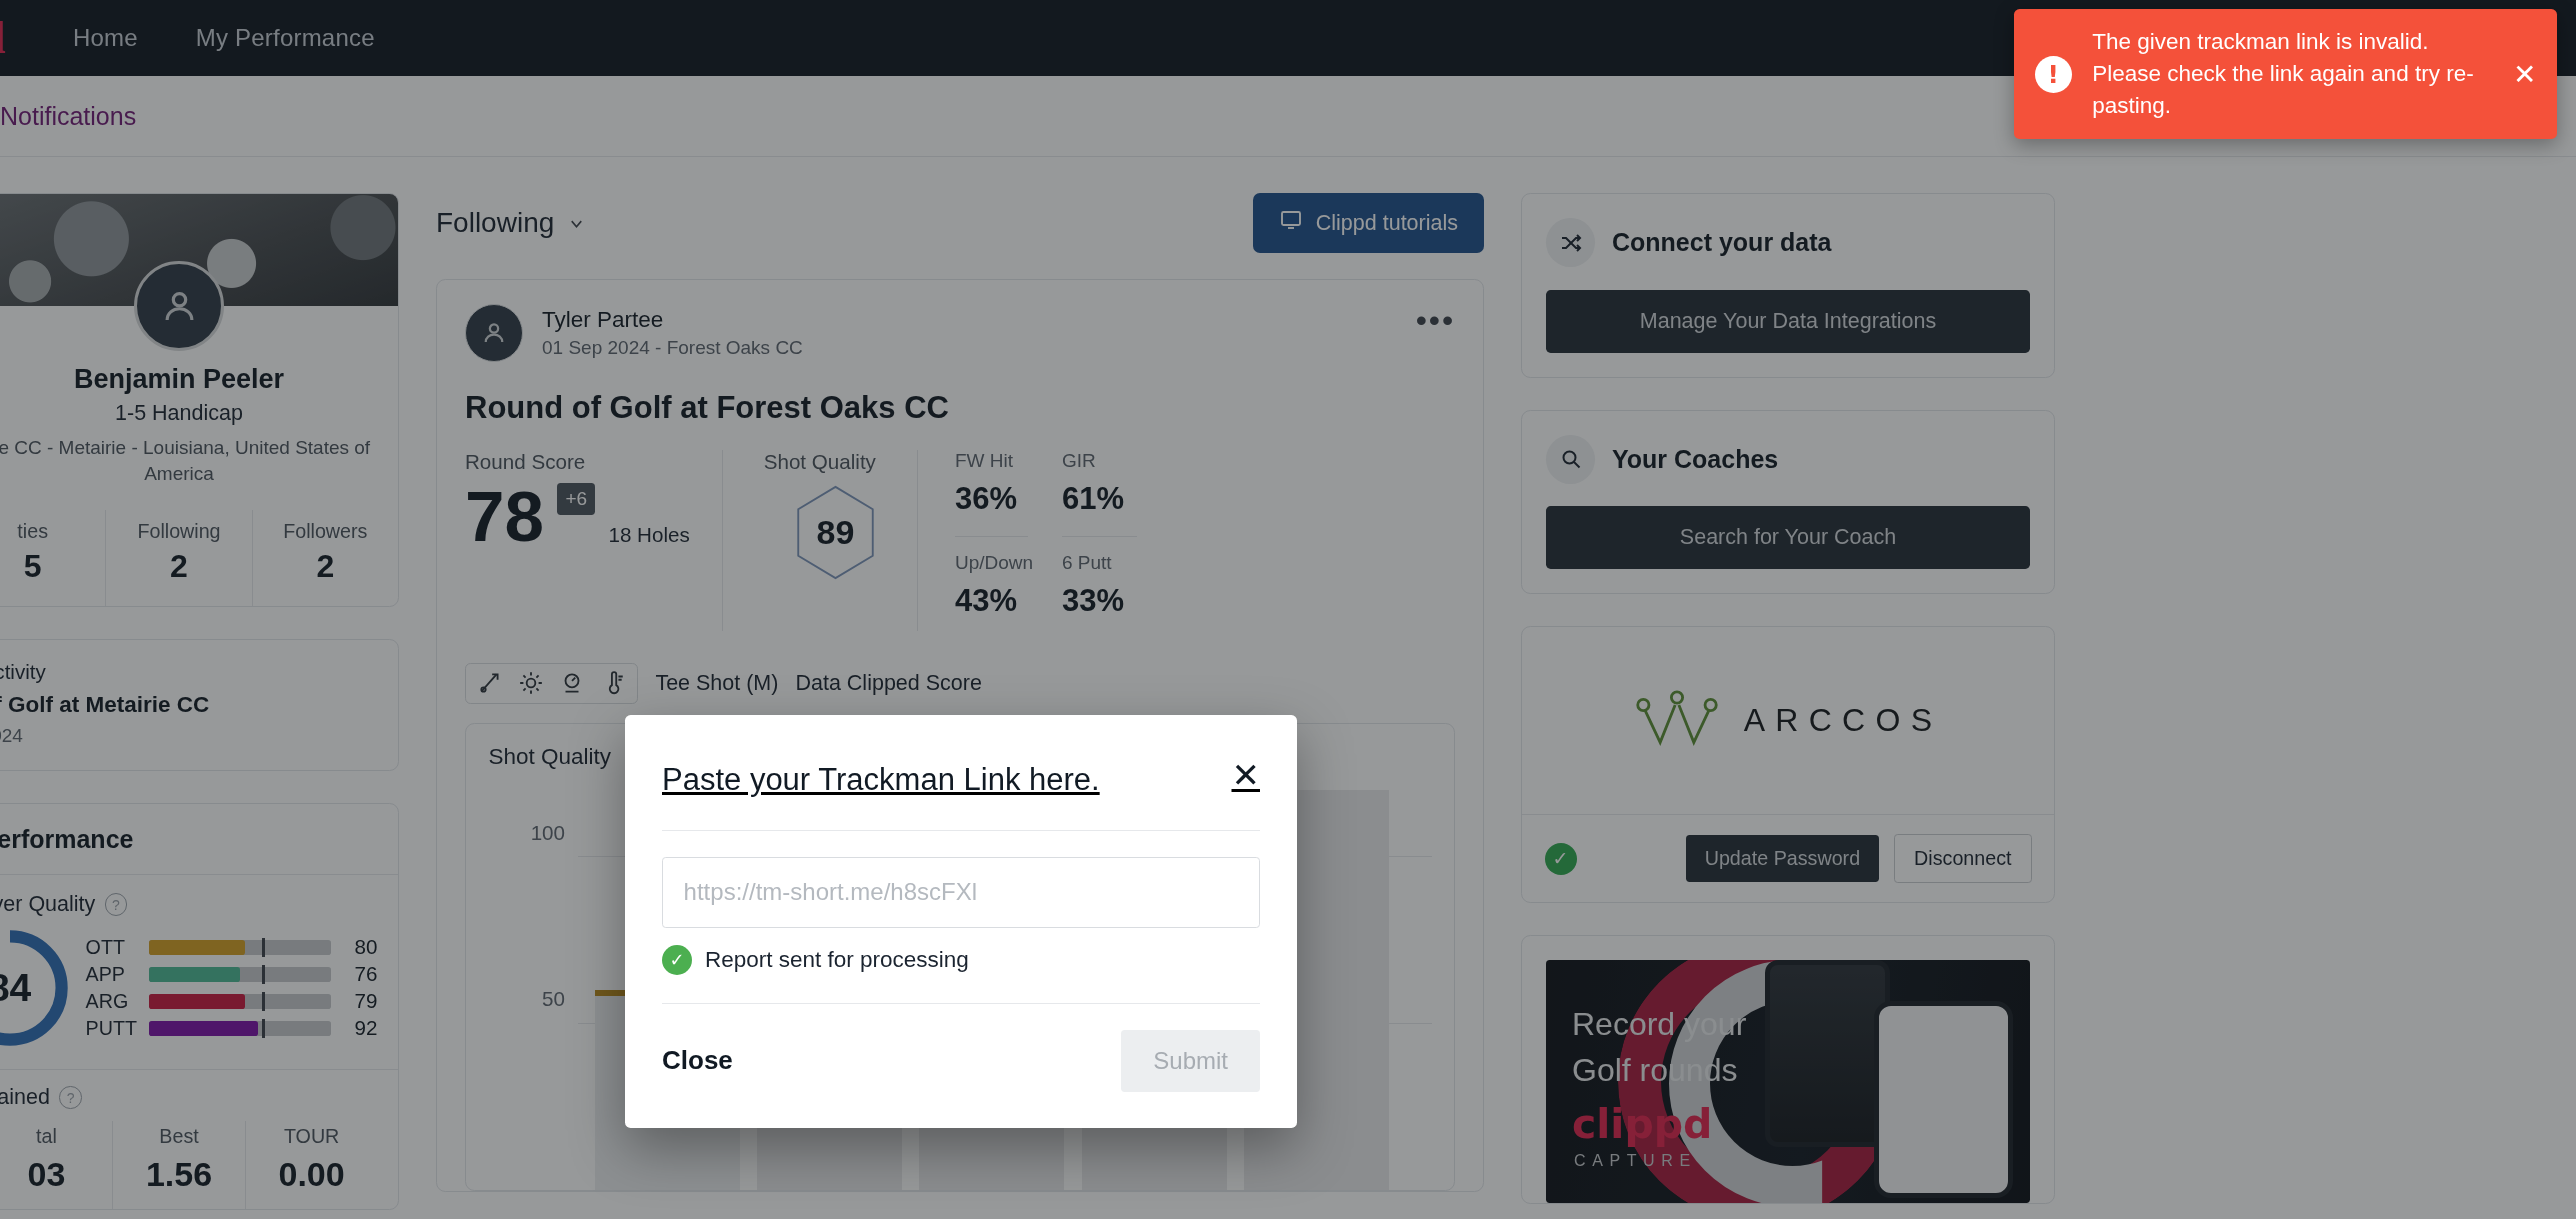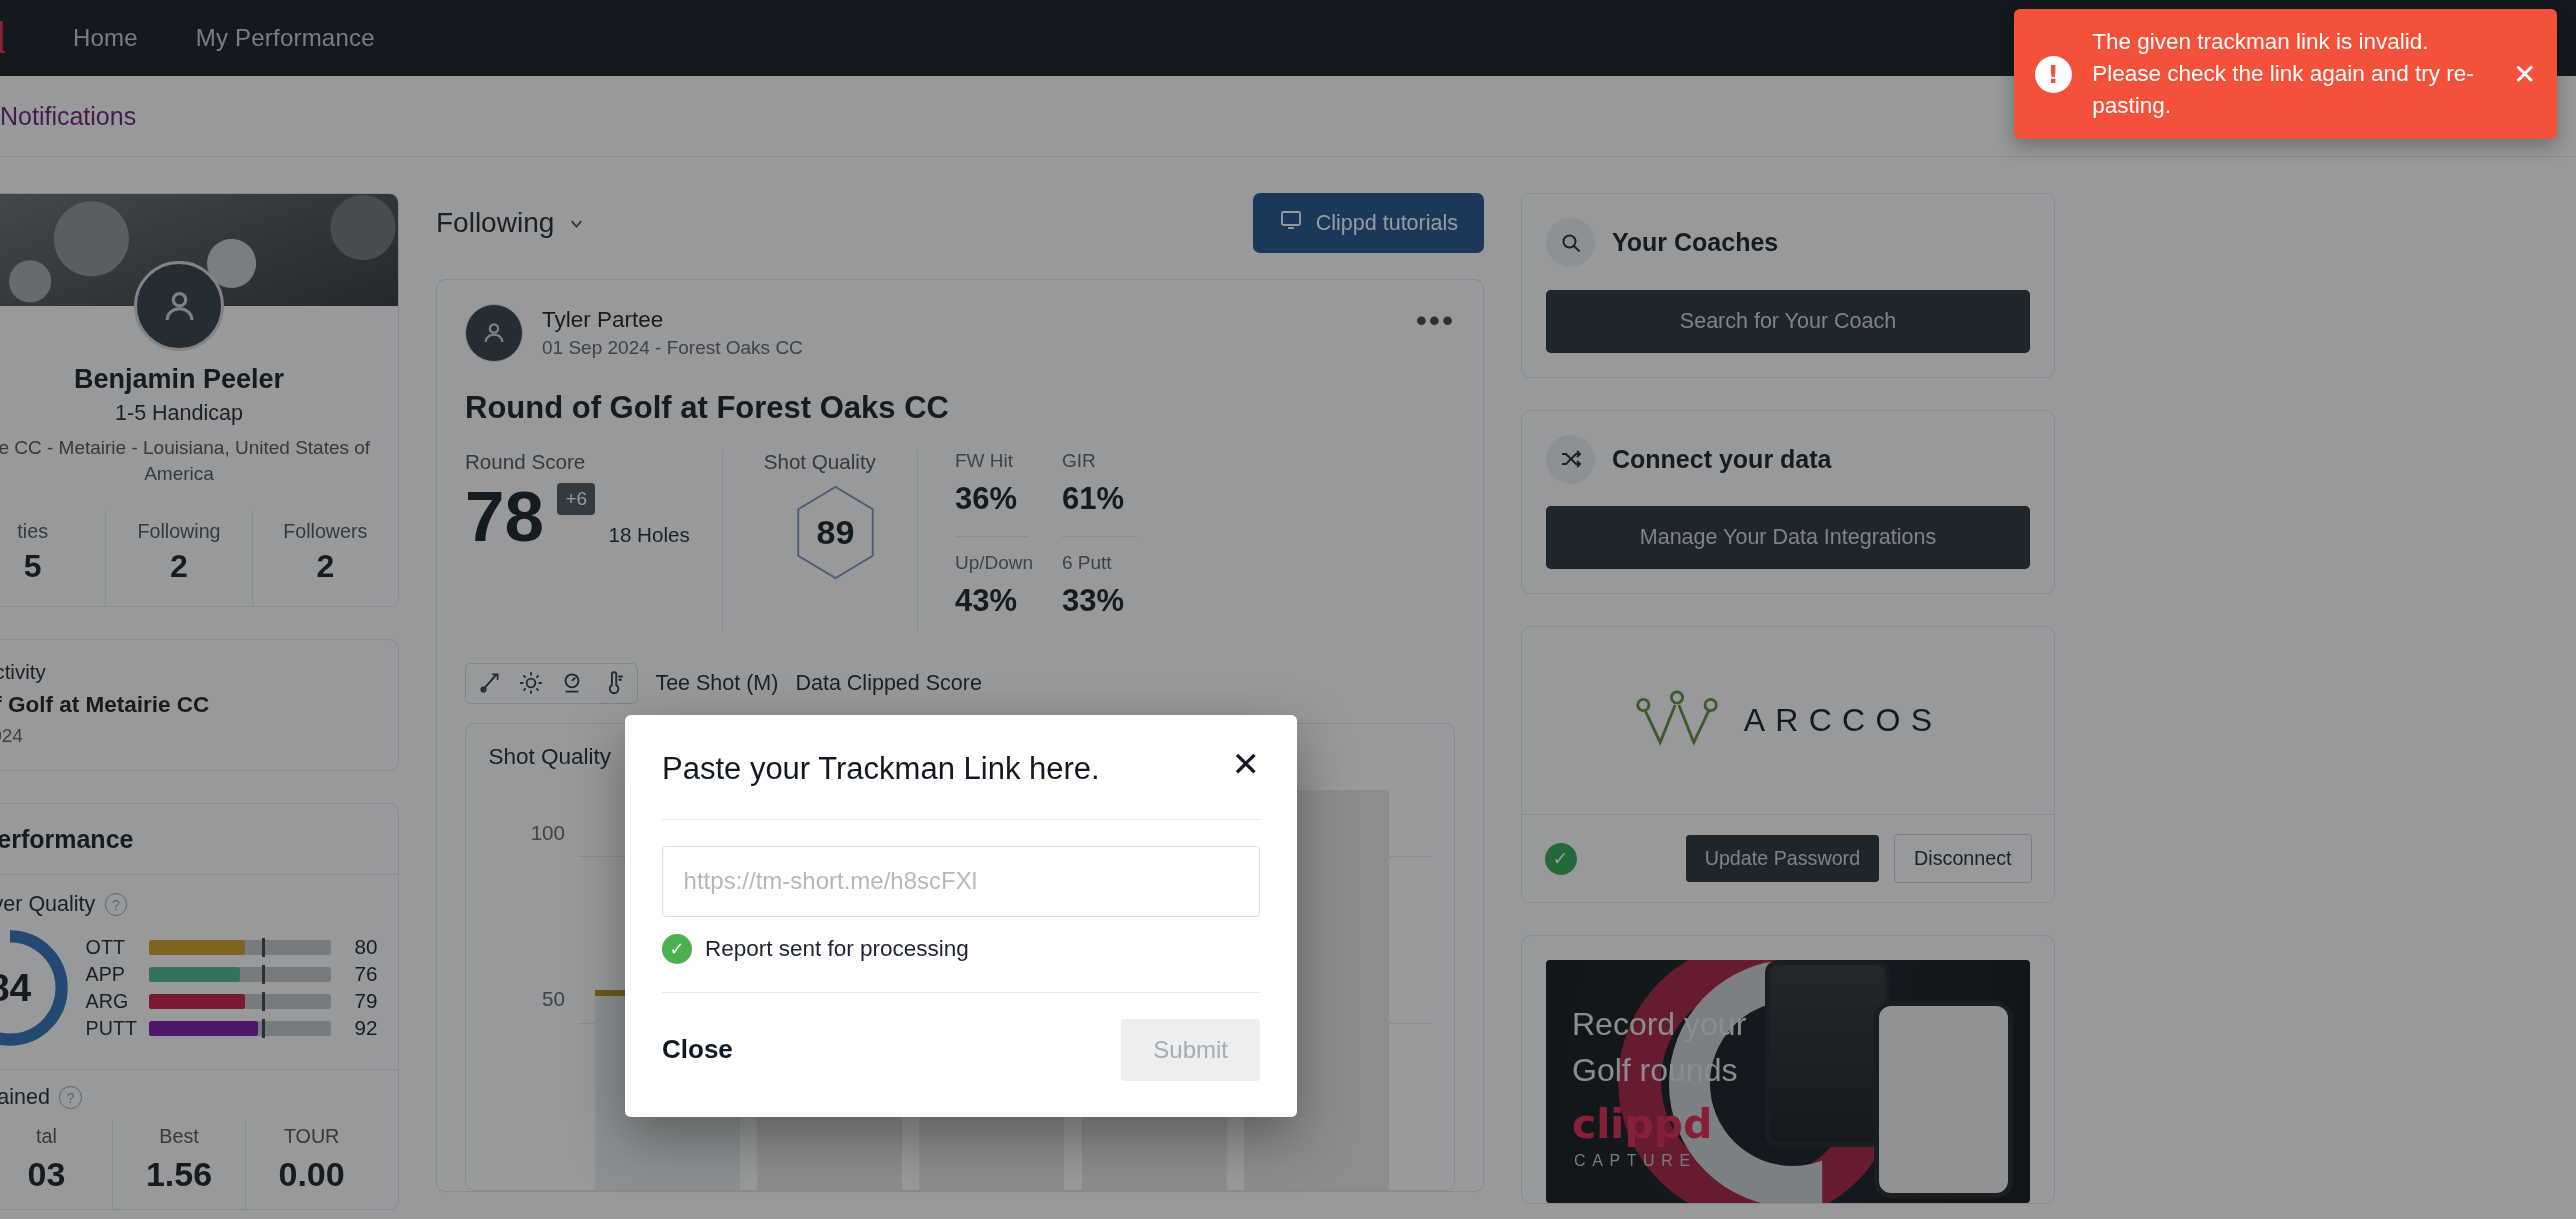--- a/index.html
+++ b/index.html
@@ -222,21 +222,21 @@
     border-radius: 13px; background: linear-gradient(180deg,#2b3138,#14181d); border: 5.6px solid #1b2027; }
 
   
   .scrim { position: absolute; inset: 0; background: rgba(25,28,32,.45); z-index: 60; }
   .modal {
     position: absolute; left: 625px; top: 715px; width: 672px; z-index: 70;
     background: #fff; border-radius: 5.6px; box-shadow: 0 20.6px 54px rgba(0,0,0,.34);
     padding: 0;
   }
   .modal-head { display: flex; align-items: flex-start; justify-content: space-between;
-    padding: 36px 37px 32px; }
+    padding: 47px 37px 32px; text-decoration: underline; }
   .modal-title { font-size: 31px; color: #111a24; }
   .modal-x { font-size: 34px; color: #111a24; cursor: pointer; line-height: .8;
     font-family: "DejaVu Sans", sans-serif; }
   .modal-div { height: 0.9px; background: #e6e8eb; margin: 0 37px; }
   .modal-body { padding: 26px 37px 13px; }
   .tm-input { width: 100%; border: 0.9px solid #d9dce0; border-radius: 3.7px; height: 71px;
     padding: 0 20.6px; font-size: 24px; color: #1b2430; outline: none;
     font-family: "Liberation Sans", sans-serif; background: #fff; }
   .tm-input::placeholder { color: #b4b9bf; }
   .status-line { display: flex; align-items: center; gap: 13px; margin-top: 17px; padding-bottom: 15px;}
@@ -579,42 +579,42 @@
       </div>
     </div>
   </div>
 
   <div class="col-right">
 
     <div class="rcard">
       <div class="rcard-head">
         <span class="rc-ico">
           <svg width="24" height="24" viewBox="0 0 24 24" fill="none" stroke="currentColor" stroke-width="2">
-              <circle cx="10.5" cy="10.5" r="6"></circle>
-              <line x1="15" y1="15" x2="20.5" y2="20.5"></line>
-            </svg>
-        </span>
-        <span class="rcard-title">Your Coaches</span>
-      </div>
-      <button class="dark-btn">Search for Your Coach</button>
-    </div>
-
-    <div class="rcard">
-      <div class="rcard-head">
-        <span class="rc-ico">
-          <svg width="24" height="24" viewBox="0 0 24 24" fill="none" stroke="currentColor" stroke-width="2">
               <path d="M3 7h4l10 10h4"></path>
               <path d="M3 17h4L17 7h4"></path>
               <polyline points="18,4 21,7 18,10"></polyline>
               <polyline points="18,14 21,17 18,20"></polyline>
             </svg>
         </span>
         <span class="rcard-title">Connect your data</span>
       </div>
       <button class="dark-btn">Manage Your Data Integrations</button>
+    </div>
+
+    <div class="rcard">
+      <div class="rcard-head">
+        <span class="rc-ico">
+          <svg width="24" height="24" viewBox="0 0 24 24" fill="none" stroke="currentColor" stroke-width="2">
+              <circle cx="10.5" cy="10.5" r="6"></circle>
+              <line x1="15" y1="15" x2="20.5" y2="20.5"></line>
+            </svg>
+        </span>
+        <span class="rcard-title">Your Coaches</span>
+      </div>
+      <button class="dark-btn">Search for Your Coach</button>
     </div>
 
     <div class="rcard arccos-card">
       <div class="arccos-logo">
         <span>
           <svg width="86" height="58" viewBox="0 0 92 62" fill="none" stroke="#5a8c34" stroke-width="3">
             <circle cx="10" cy="16" r="6"></circle>
               <circle cx="46" cy="8" r="6"></circle>
               <circle cx="82" cy="16" r="6"></circle>
             <path d="M12 22 28 56 44 16"></path>

